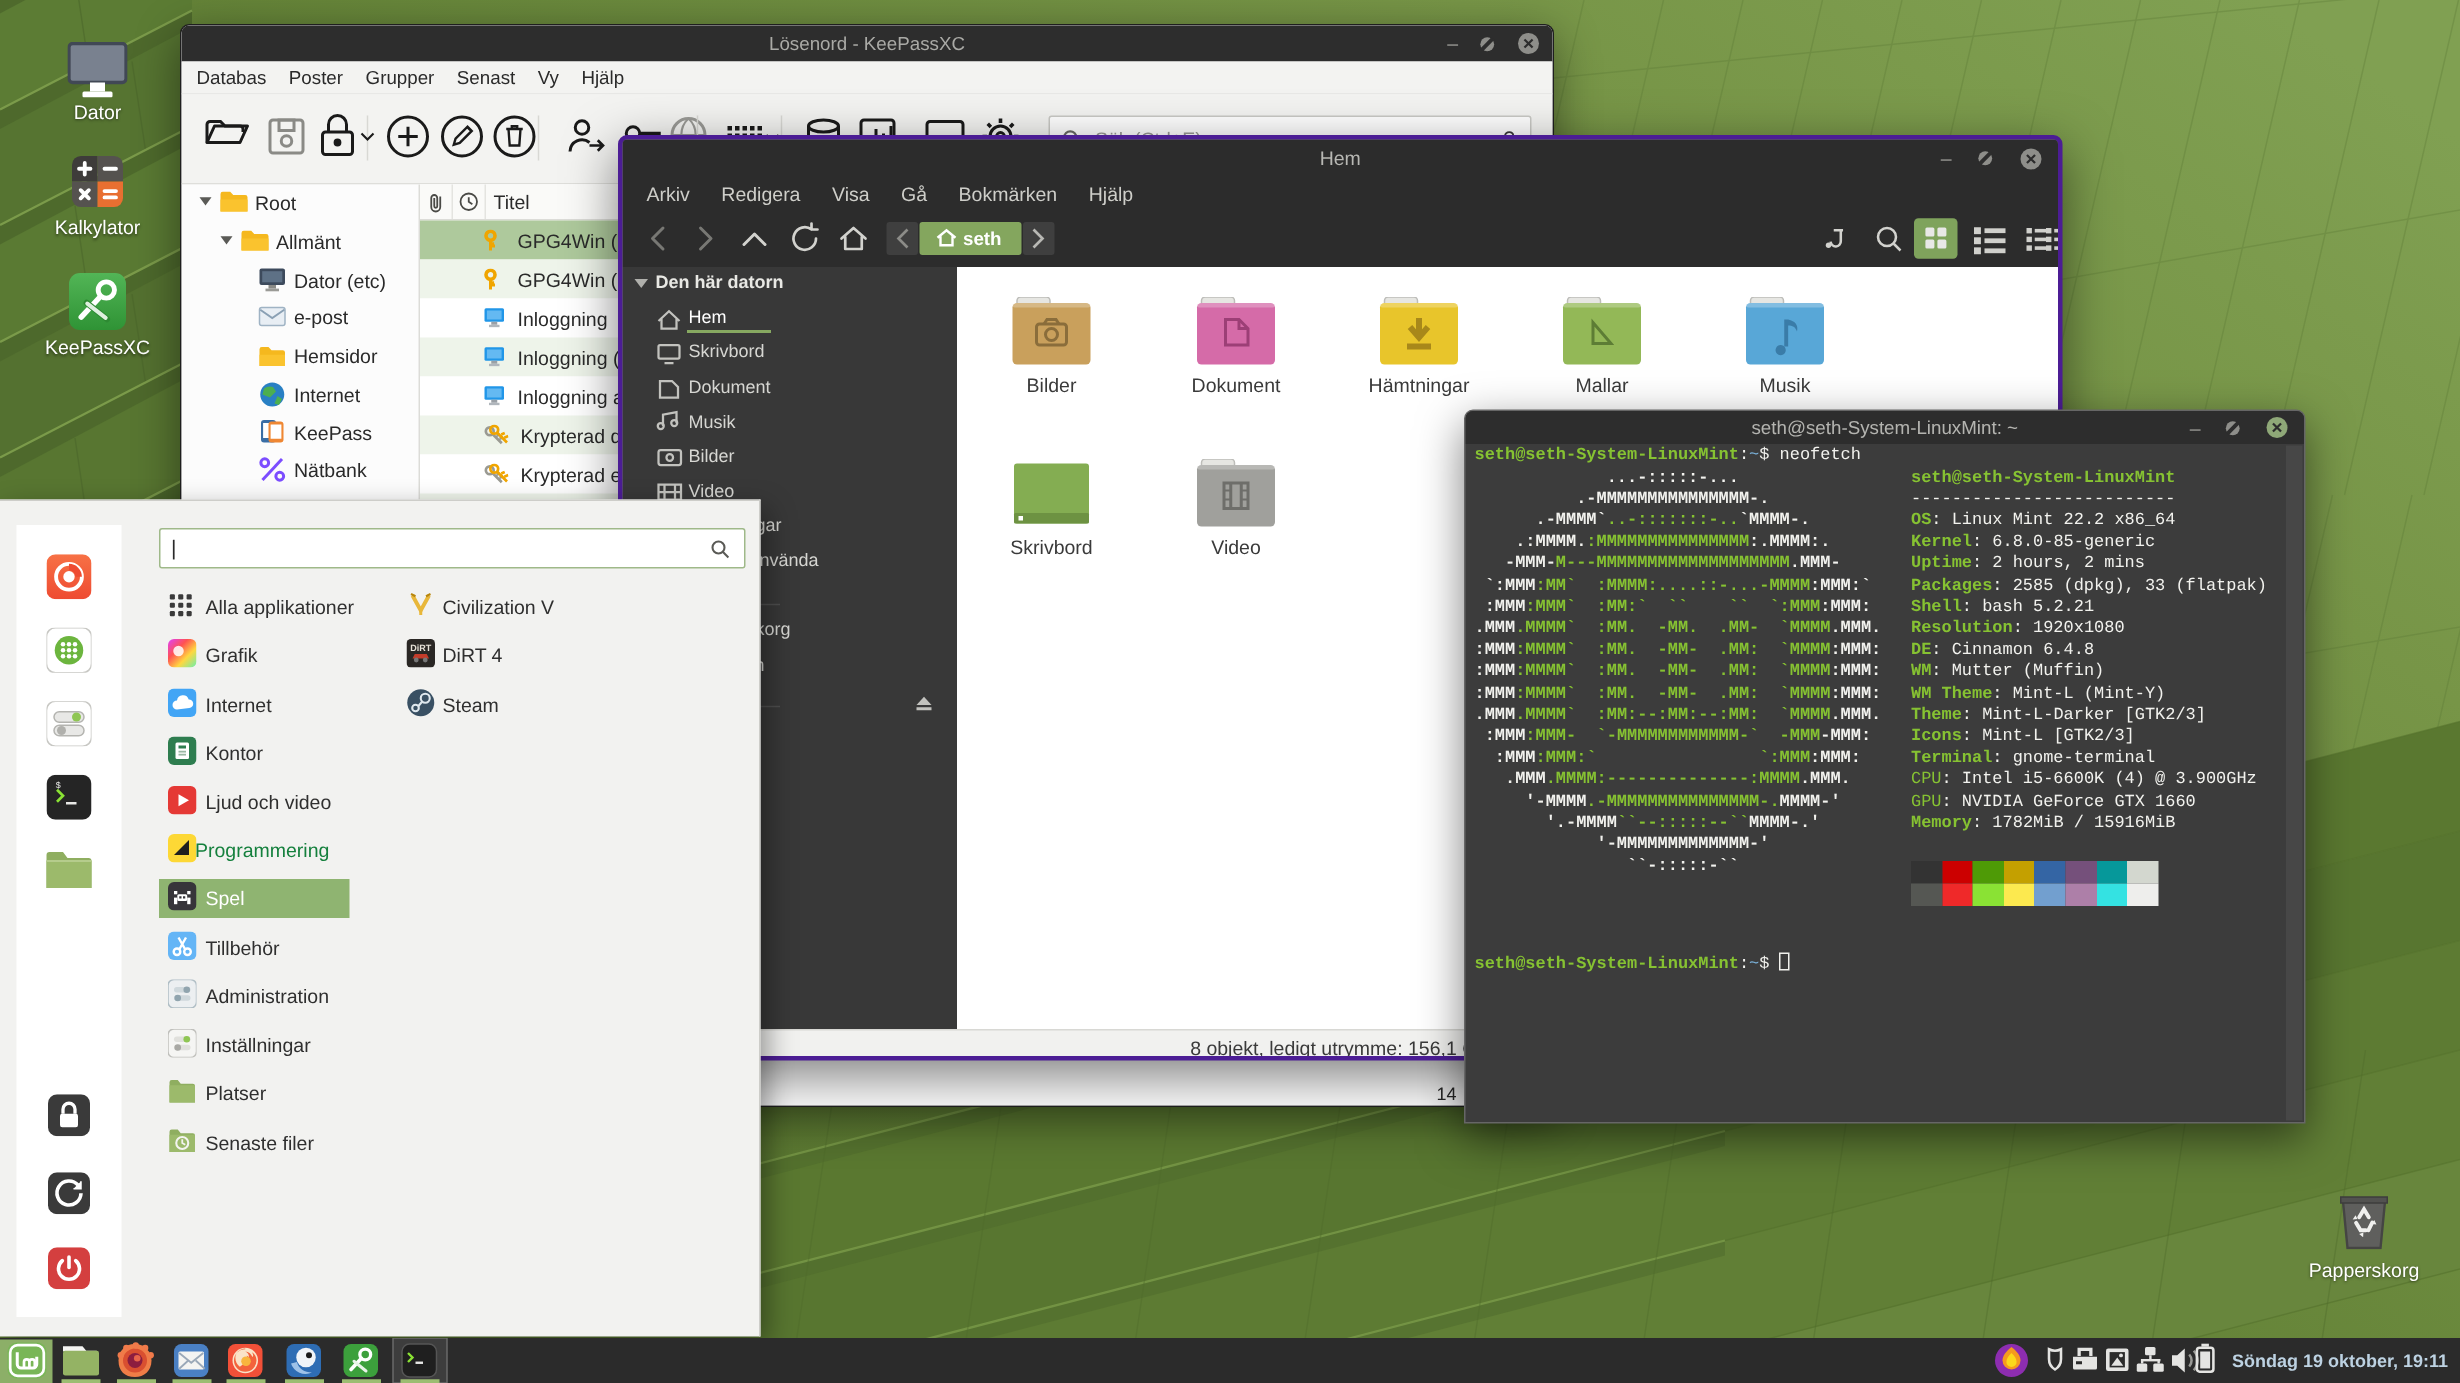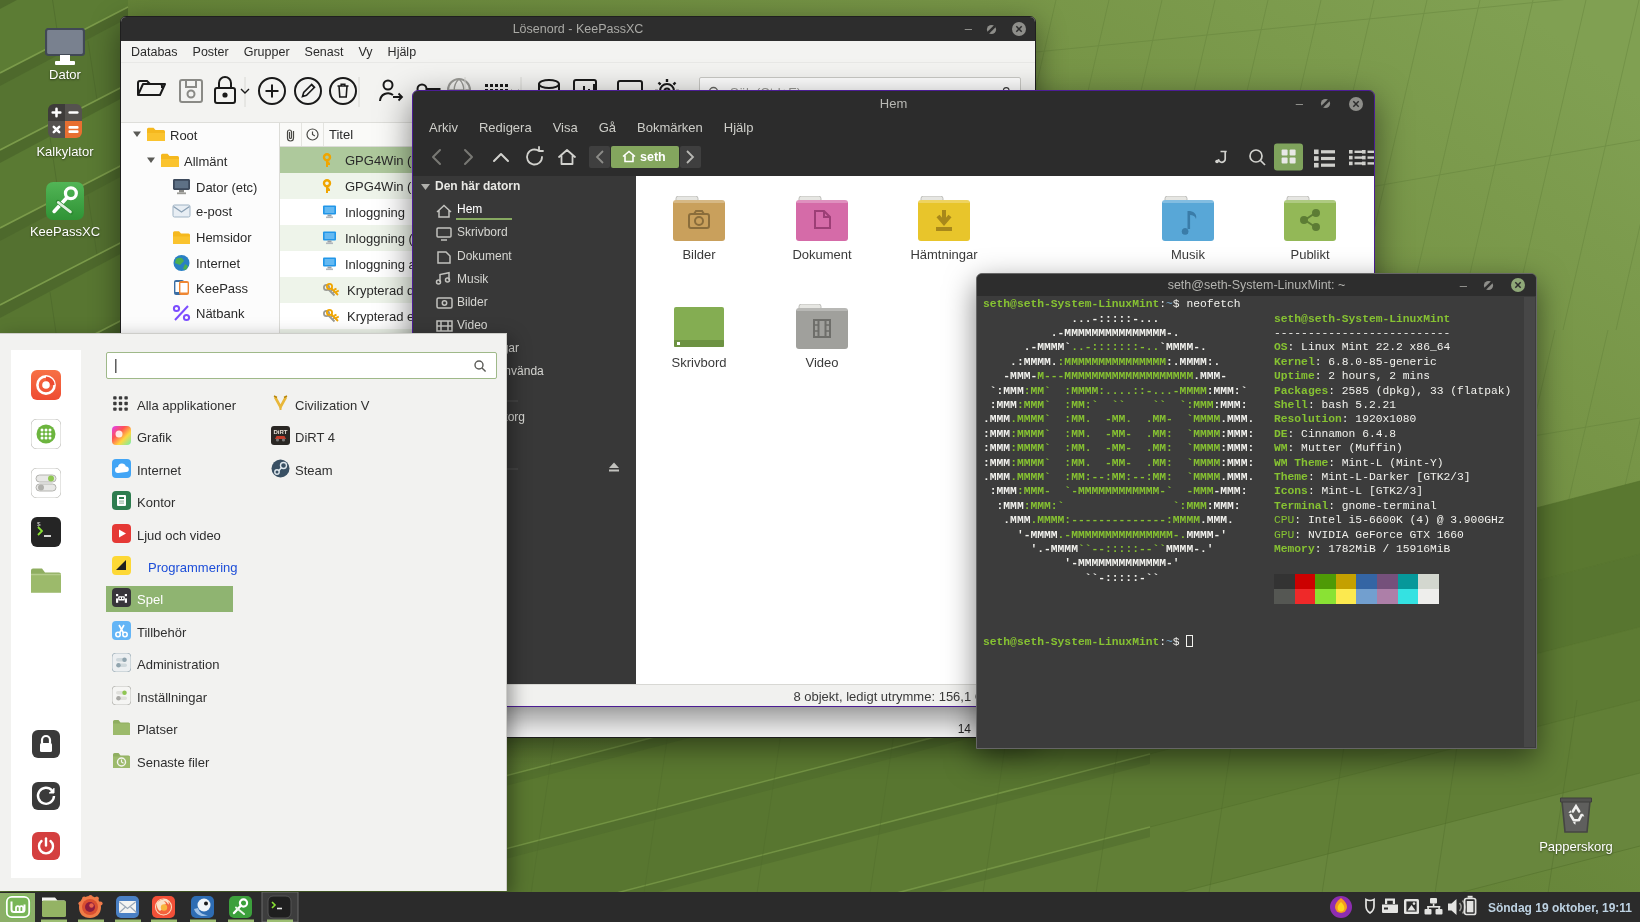--- a/index.html
+++ b/index.html
@@ -468,21 +468,21 @@
           </div>
    </div>
   </div>
  </div>
 
  <div class="abs" style="left:0;bottom:0;width:100%;height:40px;background:#fcfcfc;border-top:1px solid #e0e0dc">
   <span style="position:absolute;right:64px;bottom:1px;font-size:12px;color:#2a2a2a">14</span>
  </div>
 </div>
 
-<div class="abs" style="left:412px;top:90px;width:963px;height:617px;border-radius:6px 6px 0 0;overflow:hidden;z-index:3;background:#737373;box-shadow:0 10px 34px rgba(0,0,0,.5);border:1px solid #4c1d95">
+<div class="abs" style="left:412px;top:90px;width:963px;height:617px;border-radius:6px 6px 0 0;overflow:hidden;z-index:3;background:#737373;box-shadow:0 10px 34px rgba(0,0,0,.5);border:3px solid #4c1d95">
 
  <div class="abs" style="left:0;top:0;width:100%;height:25px;background:#2c2c2c">
   <div style="text-align:center;font-size:13px;color:#b8b8b4;line-height:25px">Hem</div>
   <div class="titlebtns" style="height:25px;gap:17px;right:10px">
    <span style="font-size:13px">–</span>
    <svg width="11" height="11" viewBox="0 0 11 11">
           <circle cx="5.5" cy="5.5" r="4.6" fill="#8e8e8a"></circle>
           <path d="M1.8,9.2 L9.2,1.8" stroke="#2d2d2d" stroke-width="2.6"></path>
           <path d="M2,2 L5.5,5.5" stroke="#2d2d2d" stroke-width="0" fill="none"></path>
         </svg>
@@ -630,46 +630,43 @@
       </div>
       <div style="position:absolute;left:262px;top:20px;width:92px;text-align:center">
         <svg width="54" height="46" viewBox="0 0 54 46" style="display:block;margin:0 auto">
 <rect x="4" y="0" width="22" height="10" rx="2.5" fill="#e6e6e2" stroke="#bdbdb9" stroke-width="1"></rect>
 <rect x="1" y="4" width="52" height="41" rx="3" fill="#e8c52b"></rect>
 <rect x="1" y="4" width="52" height="3" rx="1.5" fill="#ffffff" opacity="0.25"></rect>
 <path d="M27,14 v12 m-6,-6 l6,7 6,-7 M19,33 h16" stroke="#a8881a" stroke-width="4" fill="none"></path>
         </svg>
         <div style="font-size:13px;color:#3a3a3a;margin-top:5px">Hämtningar</div>
       </div>
+      <div style="position:absolute;left:384px;top:20px;width:92px;text-align:center">
+        <svg width="54" height="46" viewBox="0 0 54 46" style="display:block;margin:0 auto">
+<rect x="4" y="0" width="22" height="10" rx="2.5" fill="#e6e6e2" stroke="#bdbdb9" stroke-width="1"></rect>
+<rect x="1" y="4" width="52" height="41" rx="3" fill="#93b857"></rect>
+<rect x="1" y="4" width="52" height="3" rx="1.5" fill="#ffffff" opacity="0.25"></rect>
+<g fill="none" stroke="#5d7d35" stroke-width="2">
+            <path d="M21,31 V17 l12,14 z"></path>
+          </g>
+        </svg>
+        <div style="font-size:13px;color:#3a3a3a;margin-top:5px">Mallar</div>
+      </div>
       <div style="position:absolute;left:506px;top:20px;width:92px;text-align:center">
         <svg width="54" height="46" viewBox="0 0 54 46" style="display:block;margin:0 auto">
 <rect x="4" y="0" width="22" height="10" rx="2.5" fill="#e6e6e2" stroke="#bdbdb9" stroke-width="1"></rect>
 <rect x="1" y="4" width="52" height="41" rx="3" fill="#58a7d7"></rect>
 <rect x="1" y="4" width="52" height="3" rx="1.5" fill="#ffffff" opacity="0.25"></rect>
 <g fill="#3a7ca8">
             <path d="M24,32 a3.4,3.4 0 1 0 0.2,0 z"></path>
             <rect x="26.5" y="15" width="2.6" height="18"></rect>
             <path d="M29,15 c5,1 7,4 6,8 -1,-3 -3,-4 -6,-4 z"></path>
           </g>
         </svg>
         <div style="font-size:13px;color:#3a3a3a;margin-top:5px">Musik</div>
-      </div>
-      <div style="position:absolute;left:628px;top:20px;width:92px;text-align:center">
-        <svg width="54" height="46" viewBox="0 0 54 46" style="display:block;margin:0 auto">
-<rect x="4" y="0" width="22" height="10" rx="2.5" fill="#e6e6e2" stroke="#bdbdb9" stroke-width="1"></rect>
-<rect x="1" y="4" width="52" height="41" rx="3" fill="#93b857"></rect>
-<rect x="1" y="4" width="52" height="3" rx="1.5" fill="#ffffff" opacity="0.25"></rect>
-<g stroke="#5d7d35" stroke-width="2" fill="#5d7d35">
-            <circle cx="33" cy="17" r="3"></circle>
-            <circle cx="21" cy="24" r="3"></circle>
-            <circle cx="33" cy="31" r="3"></circle>
-            <path d="M24,22.5 l6,-4 M24,25.5 l6,4" fill="none"></path>
-          </g>
-        </svg>
-        <div style="font-size:13px;color:#3a3a3a;margin-top:5px">Publikt</div>
       </div>
       <div style="position:absolute;left:17px;top:128px;width:92px;text-align:center">
         <svg width="54" height="46" viewBox="0 0 54 46" style="display:block;margin:0 auto">
           <rect x="2" y="3" width="50" height="40" rx="2" fill="#84ad52"></rect>
           <rect x="2" y="36" width="50" height="7" rx="1" fill="#6d9242"></rect>
           <rect x="5" y="38" width="3" height="3" fill="#fff"></rect>
         </svg>
         <div style="font-size:13px;color:#3a3a3a;margin-top:5px">Skrivbord</div>
       </div>
       <div style="position:absolute;left:140px;top:128px;width:92px;text-align:center">
@@ -866,21 +863,21 @@
       <div style="position:absolute;left:137px;top:168px;transform:translateY(-50%);color:#2f2f2f">Kontor</div>
       <div style="position:absolute;left:112px;top:201px;transform:translateY(-50%)"><svg width="19" height="19" viewBox="0 0 19 19">
           <rect width="19" height="19" rx="4" fill="#e53935"></rect>
           <path d="M7,5.5 l7,4 -7,4 z" fill="#fff"></path>
         </svg></div>
       <div style="position:absolute;left:137px;top:201px;transform:translateY(-50%);color:#2f2f2f">Ljud och video</div>
       <div style="position:absolute;left:112px;top:233px;transform:translateY(-50%)"><svg width="19" height="19" viewBox="0 0 19 19">
           <rect width="19" height="19" rx="4" fill="#fdd835"></rect>
           <path d="M4,14 L14,4 L14,14 Z" fill="#1f1f1f"></path>
         </svg></div>
-      <div style="position:absolute;left:148px;top:233px;transform:translateY(-50%);color:#1d4ed8">Programmering</div>
+      <div style="position:absolute;left:130px;top:233px;transform:translateY(-50%);color:#15803d">Programmering</div>
       <div style="position:absolute;left:106px;top:252px;width:127px;height:26px;background:#8fb471"></div>
       <div style="position:absolute;left:112px;top:265px;transform:translateY(-50%)"><svg width="19" height="19" viewBox="0 0 19 19">
           <rect width="19" height="19" rx="4" fill="#37353a"></rect>
           <g fill="#fff">
             <rect x="4" y="6" width="2.2" height="2.2"></rect>
             <rect x="12.8" y="6" width="2.2" height="2.2"></rect>
             <rect x="6.2" y="8.2" width="6.6" height="4.4" rx="1"></rect>
             <rect x="4" y="10.4" width="2.2" height="4.4"></rect>
             <rect x="12.8" y="10.4" width="2.2" height="4.4"></rect>
             <rect x="7.5" y="9.5" width="1.5" height="1.5" fill="#37353a"></rect>

